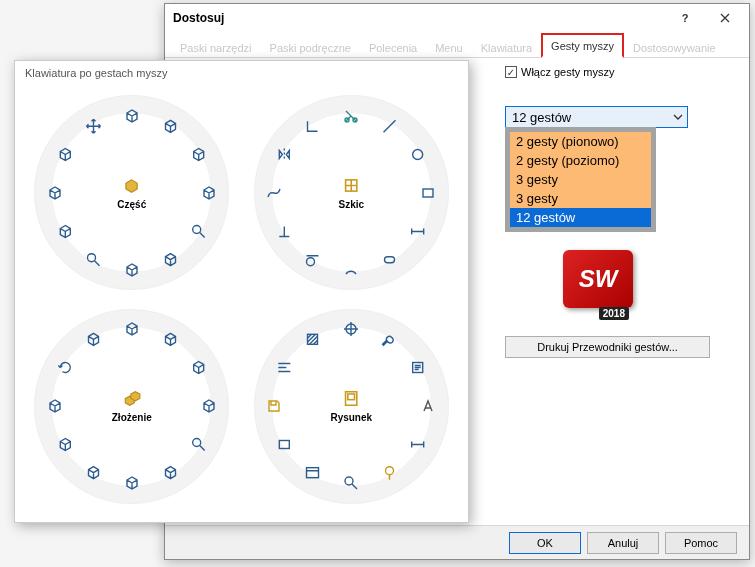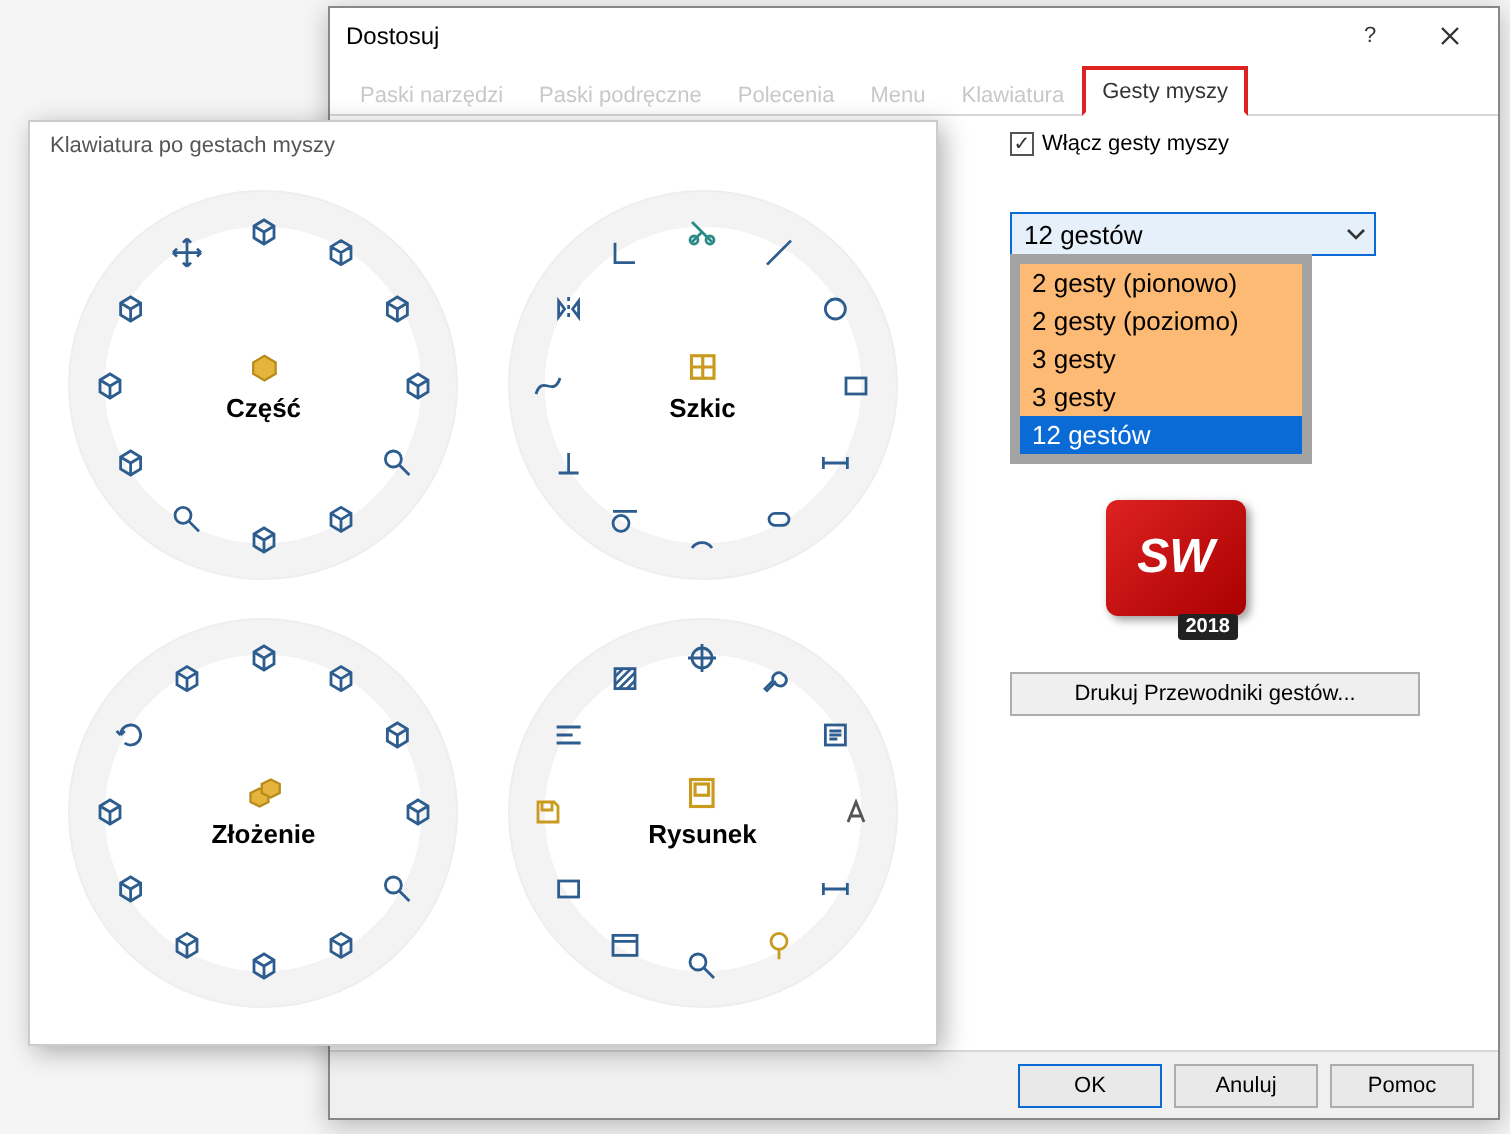--- a/index.html
+++ b/index.html
@@ -20,20 +20,21 @@
     background: #fff;
     border: 1px solid #888;
     box-shadow: 0 3px 12px rgba(0,0,0,0.25);
   }
   .titlebar {
     height: 28px;
     display: flex;
     align-items: center;
     padding: 0 4px 0 8px;
     background: #fff;
+    font-weight: bold;
   }
   .titlebar .title { flex: 1; font-size: 12px; }
   .titlebar .tbtn {
     width: 40px; height: 24px;
     display: flex; align-items: center; justify-content: center;
     color: #333;
   }
   .tabs {
     height: 26px;
     display: flex;
@@ -91,20 +92,21 @@
     position: relative;
   }
   .sw-card{
     width:70px;height:58px;
     background:linear-gradient(135deg,#d22 0%,#a00 100%);
     border-radius:6px;
     display:flex;align-items:center;justify-content:center;
     color:#fff;font-weight:bold;font-style:italic;font-size:24px;
     box-shadow:2px 2px 5px rgba(0,0,0,.4);
     position:relative;
+    margin-left:10px;
   }
   .sw-year{
     position:absolute;right:4px;bottom:-12px;
     background:#222;color:#fff;font-size:10px;font-weight:bold;
     padding:1px 4px;border-radius:2px;font-style:normal;
   }
   .side-btn{
     width:205px;height:22px;
     border:1px solid #adadad;
     background:#efefef;
@@ -166,21 +168,21 @@
     border-radius:50%;
     background: radial-gradient(circle, #fff 0 58%, #f3f3f3 58% 92%, #fff 92% 100%);
     border:1px solid #eee;
   }
   .ring-center{
     position:absolute; left:50%; top:50%;
     transform: translate(-50%,-50%);
     display:flex; flex-direction:column; align-items:center; gap:4px;
   }
   .ring-center .ic{ width:18px;height:18px; }
-  .ring-label{ font-size:13px; font-weight:bold; }
+  .ring-label{ font-size:10px; font-weight:bold; }
   .slot {
     position:absolute;
     width:20px; height:20px;
     left:50%; top:50%;
     margin:-10px 0 0 -10px;
     display:flex; align-items:center; justify-content:center;
   }
   .slot svg{ width:16px;height:16px; }
   .ic-gold{ stroke:#c99a1e; fill:none; stroke-width:1.4;}
   .ic-blue{ stroke:#2d5d8f; fill:none; stroke-width:1.4;}
@@ -201,20 +203,21 @@
         </svg>
     </div>
   </div>
   <div class="tabs">
     <div class="tab">Paski narzędzi</div>
     <div class="tab">Paski podręczne</div>
     <div class="tab">Polecenia</div>
     <div class="tab">Menu</div>
     <div class="tab">Klawiatura</div>
     <div class="tab active">Gesty myszy</div>
+    <div class="tab">Dostosowywanie</div>
   </div>
 
   <div class="right-panel">
     <div class="chk-row">
       <div class="chk">✓</div>
       <span>Włącz gesty myszy</span>
     </div>
 
     <div class="select-box">
       <span style="flex:1">12 gestów</span>

